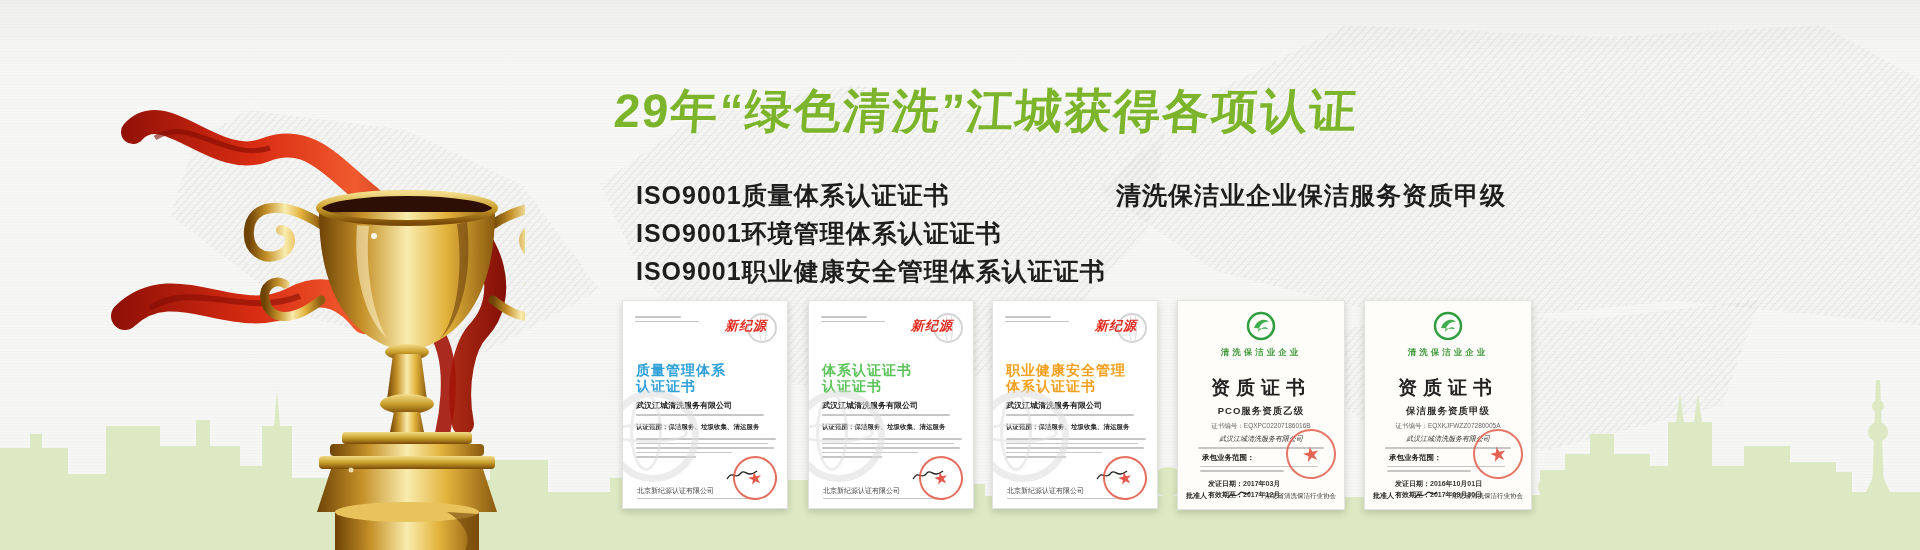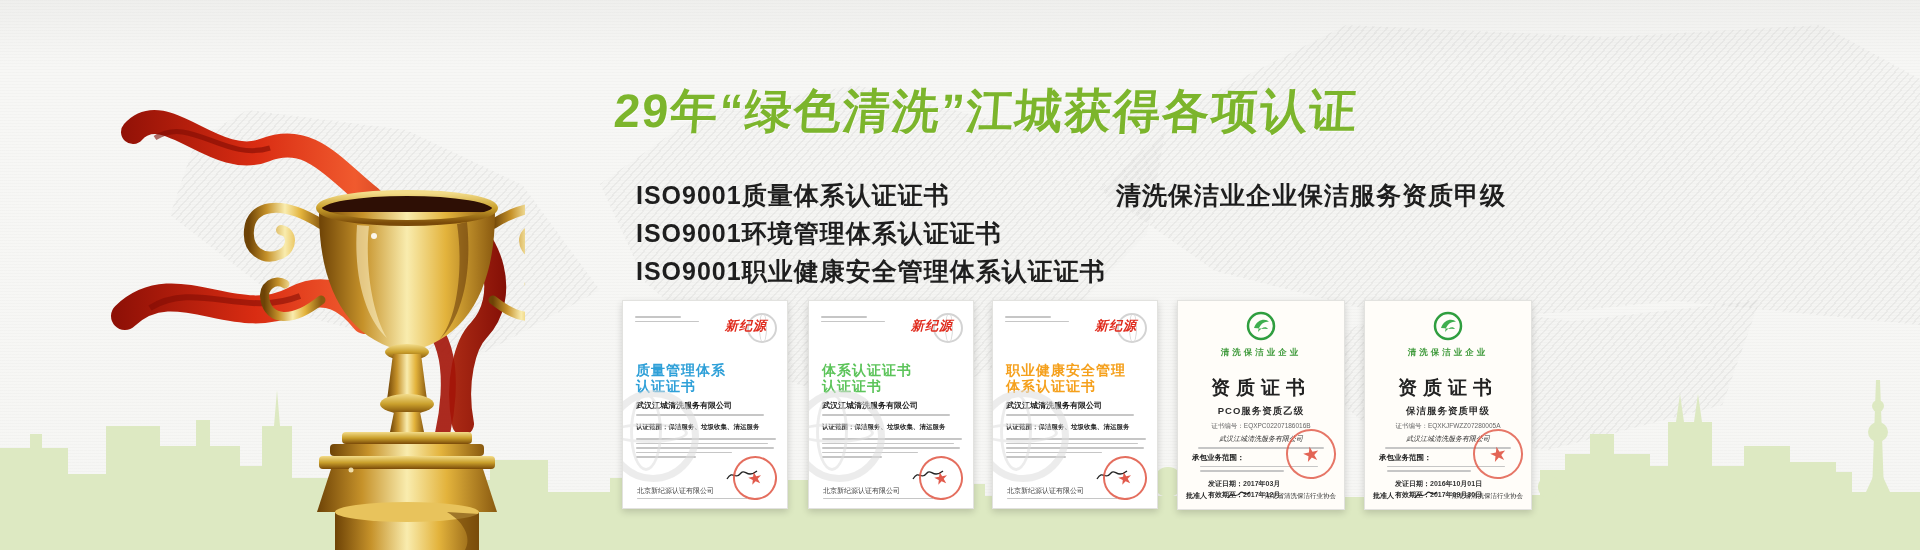--- a/index.html
+++ b/index.html
@@ -91,21 +91,21 @@
 
   
   .zz-inner{position:absolute;inset:0;text-align:center;}
   .zz-logo{margin:10px auto 2px;}
   .zz-org{font-size:8.5px;color:#3f9a3b;letter-spacing:3px;font-weight:bold;}
   .zz-title{font-size:19px;font-weight:bold;color:#222;letter-spacing:6px;margin-top:16px;}
   .zz-sub{font-size:9.5px;font-weight:bold;color:#2b2b2b;margin-top:4px;letter-spacing:1px;}
   .zz-no{font-size:6.5px;color:#666;margin-top:4px;}
   .zz-co{font-size:7px;color:#333;font-style:italic;margin-top:3px;}
   .zz-addr{width:126px;margin:3px auto 0;}
-  .zz-scope{font-size:7.5px;font-weight:bold;color:#222;text-align:left;padding-left:14px;margin-top:4px;}
+  .zz-scope{font-size:7.5px;font-weight:bold;color:#222;text-align:left;padding-left:24px;margin-top:4px;}
   .zz-paras{width:118px;margin:2px 0 0 22px;}
   .zz-dates{font-size:7px;color:#333;text-align:left;padding-left:30px;margin-top:6px;line-height:11px;font-weight:bold;}
   .zz-bottom{position:absolute;left:0;bottom:8px;width:100%;display:flex;align-items:flex-end;
     padding:0 8px;box-sizing:border-box;justify-content:space-between;}
   .zz-appr{font-size:7px;font-weight:bold;color:#222;}
   .zz-assoc{font-size:6.5px;color:#333;}
   .seal-zz{right:8px;bottom:30px;width:46px;height:46px;border:2px solid #e05543;color:#dd3e2d;
     font-size:20px;opacity:.8;}
 </style>
 </head>

